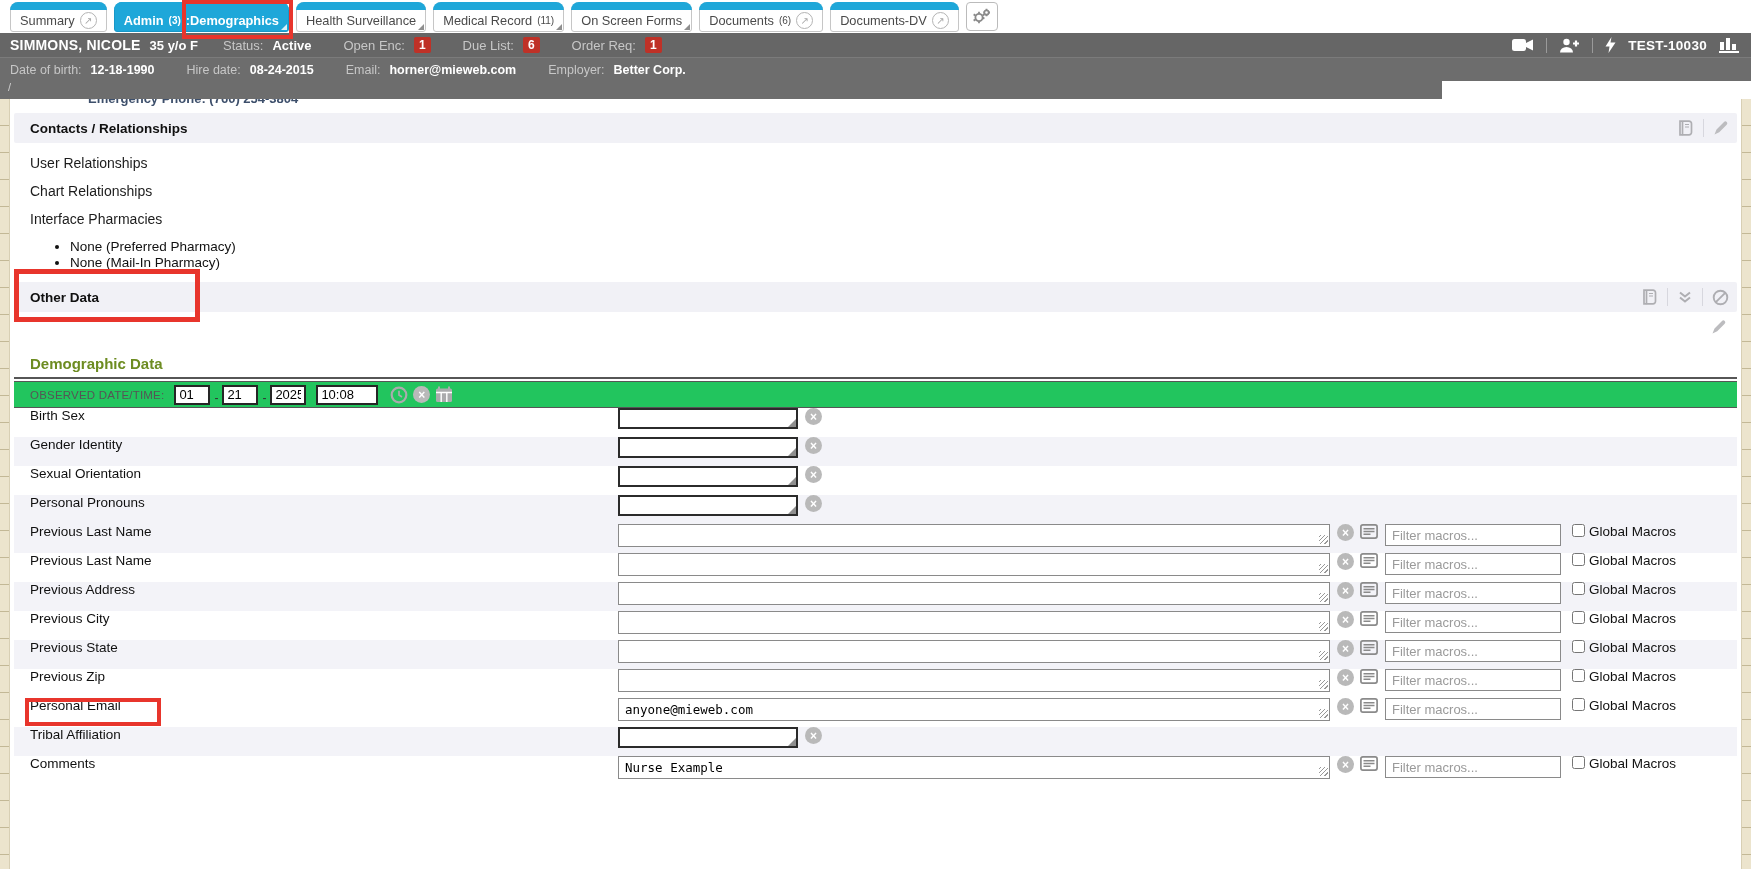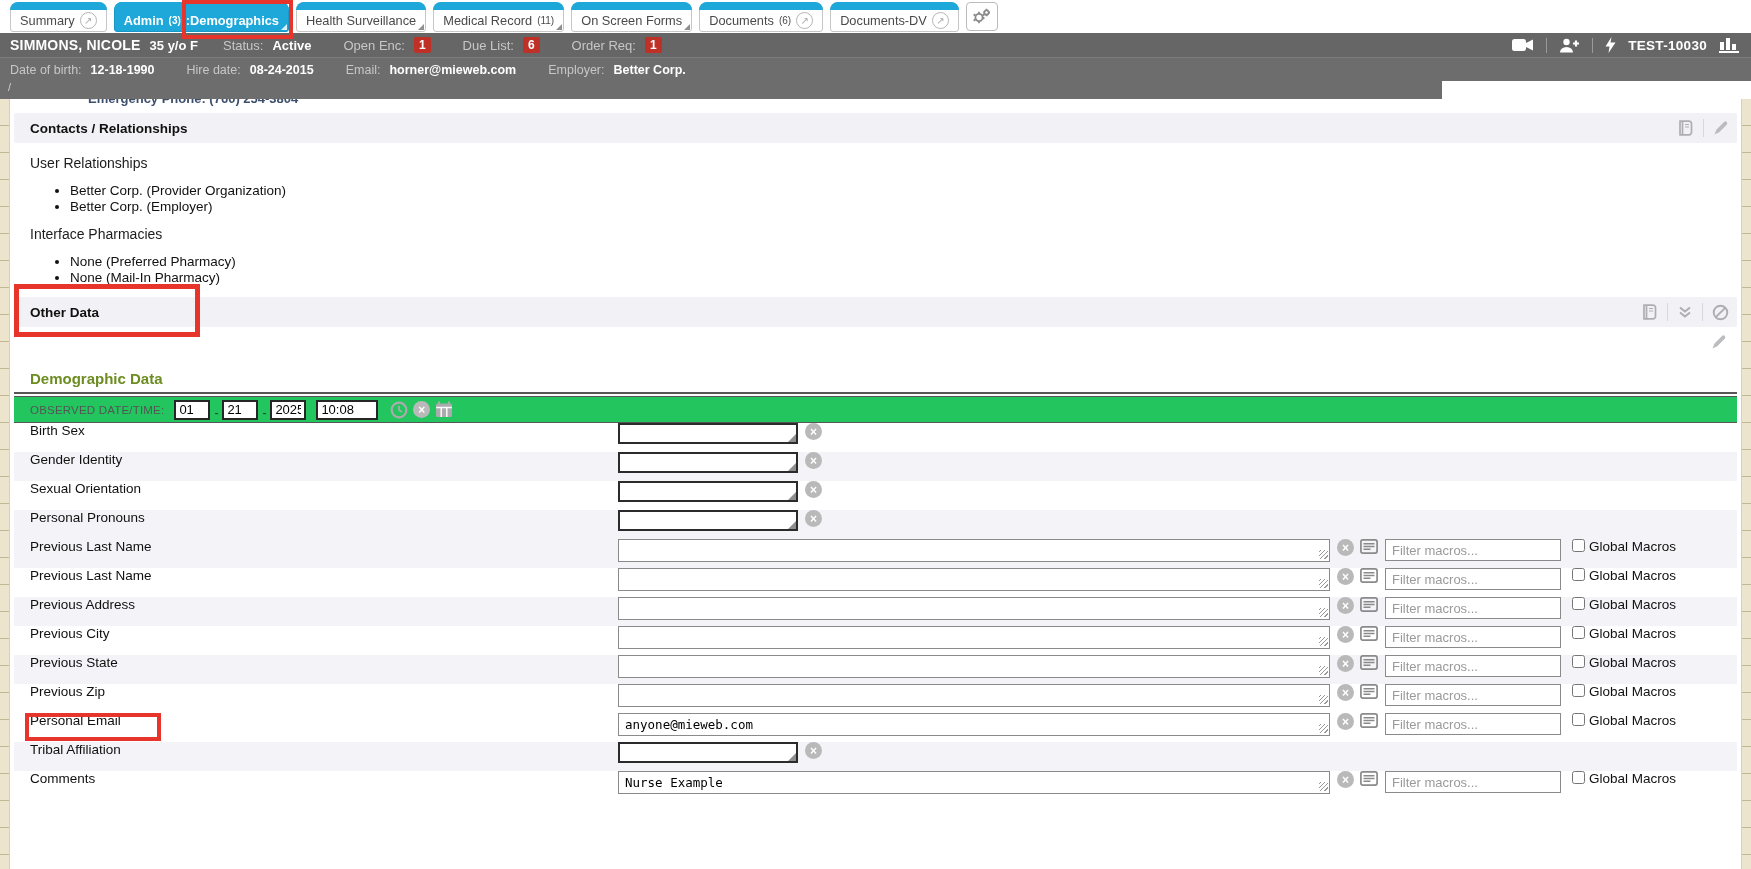--- a/index.html
+++ b/index.html
@@ -236,24 +236,21 @@
         <span class="vdiv"></span>
         <span class="iconbtn">
           <svg width="16" height="16" viewBox="0 0 16 16">
               <path d="M1.5 14.5 L3.5 9.5 L11 2 a1.9 1.9 0 0 1 2.7 2.7 L6.2 12.2 Z" fill="#bcbcbf"></path>
             </svg>
         </span>
       </span>
     </div>
     <div class="card-body">
       <p class="rel-h">User Relationships</p>
-      <ul>
-        <li>Better Corp. (Provider Organization)</li>
-        <li>Better Corp. (Employer)</li>
-      </ul>
+      <p class="rel-h">Chart Relationships</p>
       <p class="rel-h">Interface Pharmacies</p>
       <ul>
         <li>None (Preferred Pharmacy)</li>
         <li>None (Mail-In Pharmacy)</li>
       </ul>
     </div>
   </div>
 
   <div class="card">
     <div class="card-header">

